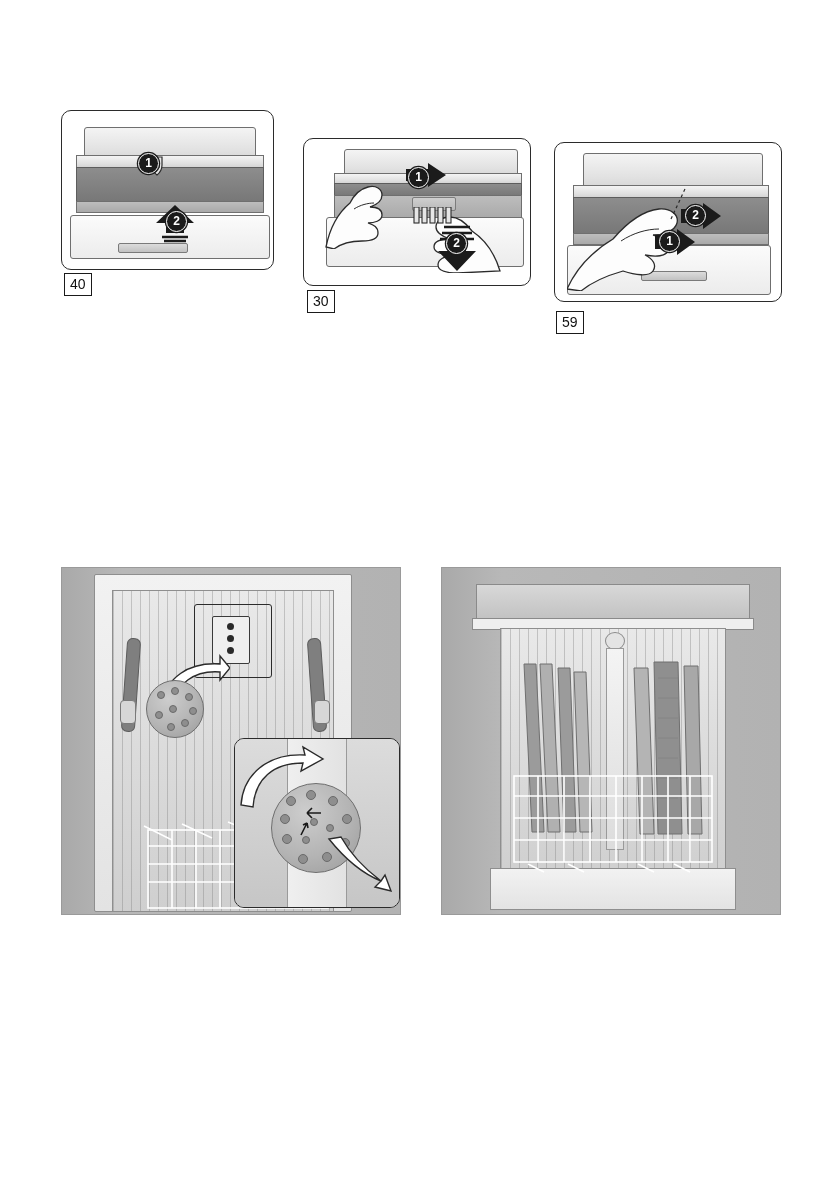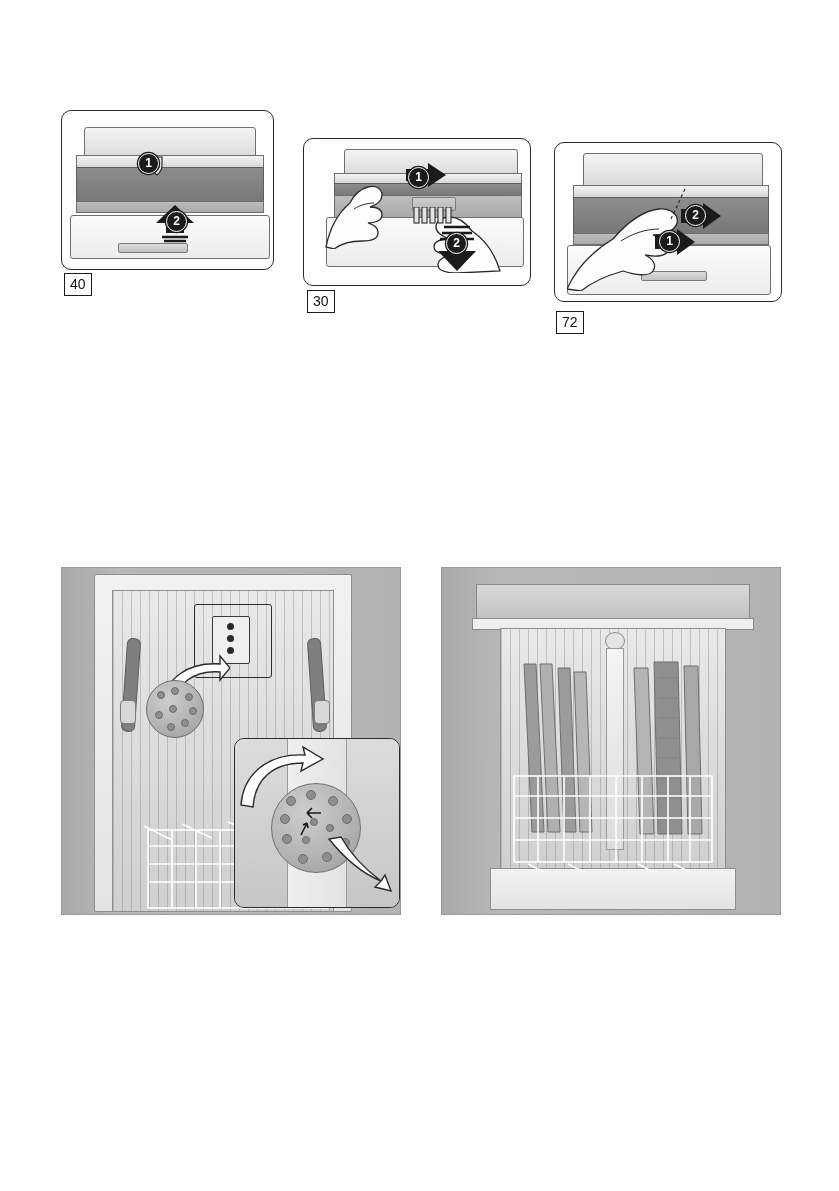--- a/index.html
+++ b/index.html
@@ -285,21 +285,21 @@
         <path d="M2 8 H24 V2 L42 15 L24 28 V22 H2 Z" fill="#1b1b1b"></path>
       </svg>
       <div class="callout" style="left:130px; top:62px;">2</div>
 
       <svg class="arrow" style="left:98px; top:84px;" width="44" height="30" viewBox="0 0 44 30">
         <path d="M2 8 H24 V2 L42 15 L24 28 V22 H2 Z" fill="#1b1b1b"></path>
       </svg>
       <div class="callout" style="left:104px; top:88px;">1</div>
     </div>
   </div>
-  <div class="fig-label" style="left:556px; top:311px;">72</div>
+  <div class="fig-label" style="left:556px; top:311px;">59</div>
 
   <div class="photo" style="left:61px; top:567px; width:340px; height:348px;">
     <div class="cabinet-bg"></div>
 
     <div class="door-open" style="left:32px; top:6px; width:256px; height:336px; border-radius:2px;"></div>
 
     <div class="inner-tub" style="left:50px; top:22px; width:220px; height:320px;">
       <div class="tub-wall-lines"></div>
     </div>
 

